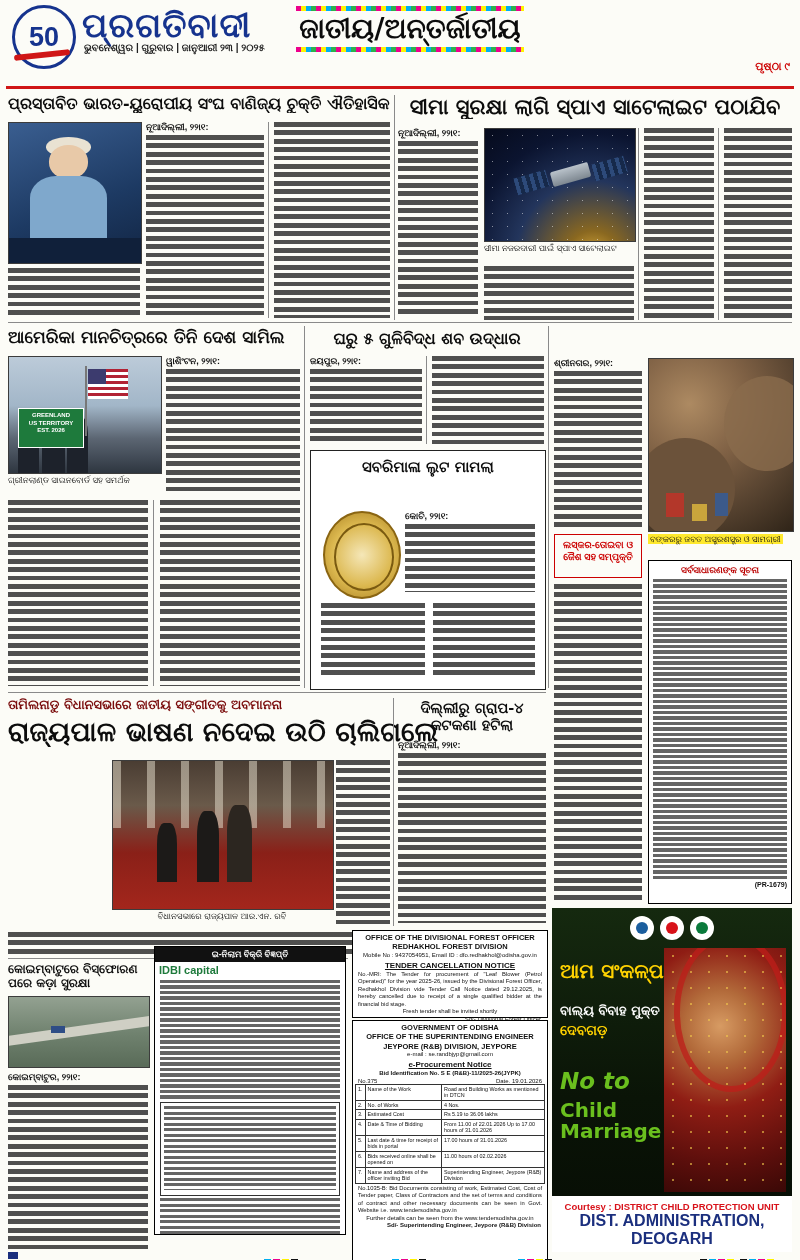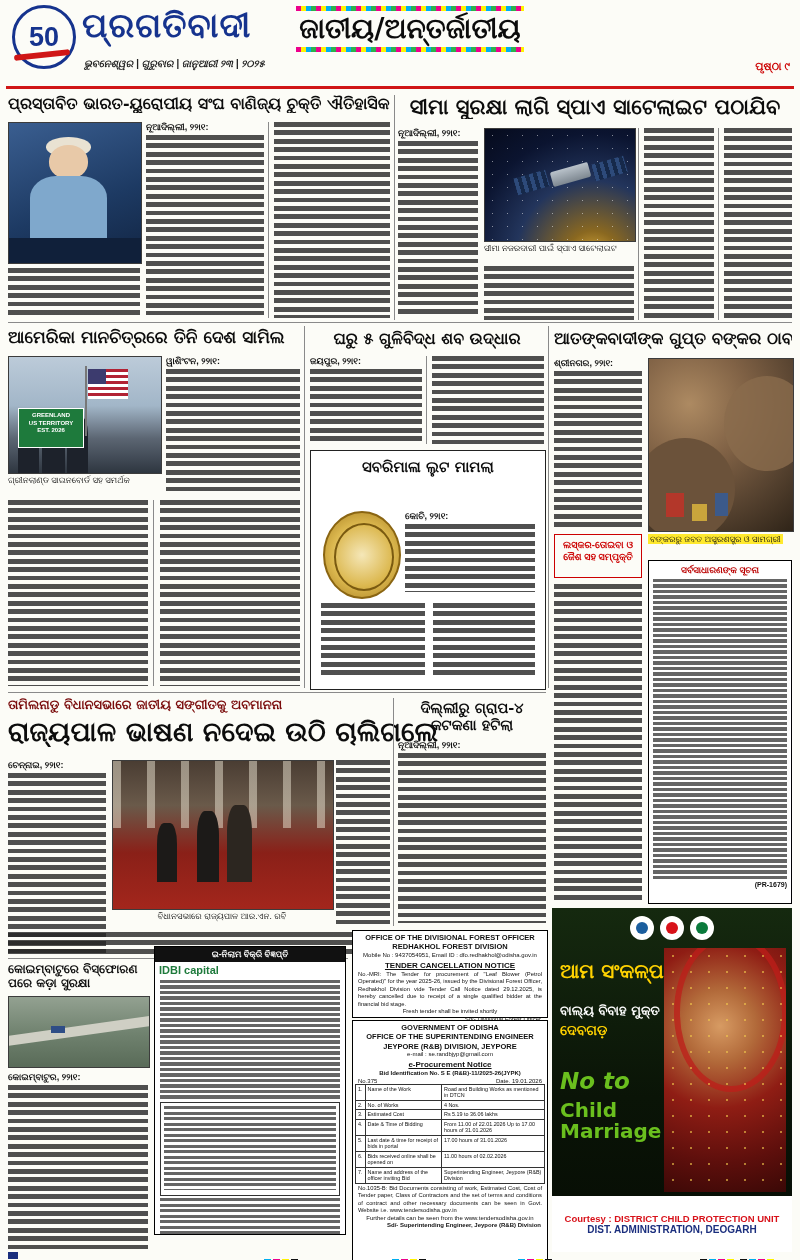--- a/index.html
+++ b/index.html
@@ -69,21 +69,21 @@
 
 <div class="page">
 
   <div class="abs" style="left:0;top:0;width:800px;height:88px;">
     <div class="abs" style="left:12px;top:5px;width:58px;height:58px;border:3px solid #16338e;border-radius:50%;
                 display:flex;align-items:center;justify-content:center;font-size:27px;font-weight:bold;color:#16338e;">
       <span>50</span>
     </div>
     <div class="abs" style="left:14px;top:52px;width:56px;height:6px;background:#d01616;border-radius:3px;transform:rotate(-6deg);"></div>
     <div class="abs hl" style="left:82px;top:6px;font-size:34px;color:#16338e;letter-spacing:1px;">ପ୍ରଗତିବାଦୀ</div>
-    <div class="abs" style="left:84px;top:58px;font-size:10px;color:#222;font-weight:bold;font-style:italic;">ଭୁବନେଶ୍ୱର | ଗୁରୁବାର | ଜାନୁଆରୀ ୨୩ | ୨୦୨୫</div>
+    <div class="abs" style="left:84px;top:42px;font-size:10px;color:#222;font-weight:bold;">ଭୁବନେଶ୍ୱର | ଗୁରୁବାର | ଜାନୁଆରୀ ୨୩ | ୨୦୨୫</div>
     <div class="abs" style="left:262px;top:6px;width:296px;">
       <div class="dots" style="margin:0 34px;"></div>
       <div class="hl ctr" style="font-size:28px;margin:2px 0;">ଜାତୀୟ/ଅନ୍ତର୍ଜାତୀୟ</div>
       <div class="dots" style="margin:0 34px;"></div>
     </div>
     <div class="abs" style="right:10px;top:60px;font-size:11px;font-weight:bold;color:#c00;">ପୃଷ୍ଠା ୯</div>
   </div>
   <div class="abs" style="left:6px;top:86px;width:788px;height:3px;background:#d01616;"></div>
 
   <div class="abs hl" style="left:8px;top:95px;width:384px;font-size:16px;white-space:nowrap;overflow:hidden;">ପ୍ରସ୍ତାବିତ ଭାରତ-ୟୁରୋପୀୟ ସଂଘ ବାଣିଜ୍ୟ ଚୁକ୍ତି ଐତିହାସିକ</div>
@@ -165,21 +165,20 @@
     <div class="abs" style="left:94px;top:60px;width:130px;height:84px;">
       <span class="dl">କୋଚି, ୨୨ା୧:</span>
       <div class="ft" style="height:68px;"></div>
     </div>
     <div class="abs ft" style="left:10px;top:152px;width:104px;height:76px;"></div>
     <div class="abs ft" style="left:122px;top:152px;width:102px;height:76px;"></div>
   </div>
 
   <div class="abs vrule" style="left:548px;top:326px;height:362px;"></div>
 
-  <div class="abs hl ctr" style="left:554px;top:330px;width:238px;font-size:16.5px;white-space:nowrap;overflow:hidden;">ଆତଙ୍କବାଦୀଙ୍କ ଗୁପ୍ତ ବଙ୍କର ଠାବ</div>
   <div class="abs" style="left:554px;top:358px;width:88px;height:172px;">
     <span class="dl">ଶ୍ରୀନଗର, ୨୨ା୧:</span>
     <div class="ft" style="height:156px;"></div>
   </div>
   <div class="photo p-bunker" style="left:648px;top:358px;width:144px;height:172px;">
     <div class="rock2"></div>
       <div class="rock1"></div>
       <div class="it1"></div>
       <div class="it2"></div>
       <div class="it3"></div>
@@ -196,24 +195,20 @@
   <div class="abs" style="left:648px;top:560px;width:144px;height:344px;border:1.5px solid #000;background:#fff;box-sizing:border-box;padding:4px;">
     <div class="ctr" style="font-size:9px;font-weight:bold;color:#b00;">ସର୍ବସାଧାରଣଙ୍କ ସୂଚନା</div>
     <div class="ftd" style="height:300px;margin-top:3px;"></div>
     <div style="font-size:7px;font-weight:bold;text-align:right;margin-top:2px;">(PR-1679)</div>
   </div>
 
   <div class="abs hrule" style="left:8px;top:692px;width:538px;"></div>
 
   <div class="abs hl" style="left:8px;top:698px;width:420px;font-size:13px;color:#7a0c0c;">ତାମିଲନାଡୁ ବିଧାନସଭାରେ ଜାତୀୟ ସଙ୍ଗୀତକୁ ଅବମାନନା</div>
   <div class="abs hl" style="left:8px;top:716px;width:540px;font-size:27px;white-space:nowrap;overflow:hidden;">ରାଜ୍ୟପାଳ ଭାଷଣ ନଦେଇ ଉଠି ଚାଲିଗଲେ</div>
-  <div class="abs" style="left:8px;top:760px;width:98px;height:196px;">
-    <span class="dl">ଚେନ୍ନାଇ, ୨୨ା୧:</span>
-    <div class="ft" style="height:180px;"></div>
-  </div>
   <div class="photo p-assembly" style="left:112px;top:760px;width:220px;height:148px;">
     <div class="pillars"></div>
     <div class="fig" style="left:38%;top:34%;width:10%;height:48%;"></div>
     <div class="fig" style="left:52%;top:30%;width:11%;height:52%;background:#2c2620;"></div>
     <div class="fig" style="left:20%;top:42%;width:9%;height:40%;"></div>
   </div>
   <div class="abs cap ctr" style="left:112px;top:911px;width:220px;">ବିଧାନସଭାରେ ରାଜ୍ୟପାଳ ଆର.ଏନ. ରବି</div>
   <div class="abs ft" style="left:336px;top:760px;width:54px;height:166px;"></div>
   <div class="abs ft" style="left:8px;top:932px;width:382px;height:24px;"></div>
 
@@ -331,21 +326,21 @@
       <div class="veil"></div>
         <div class="jewel"></div>
     </div>
     <div class="abs hl" style="left:8px;top:52px;width:104px;font-size:20px;color:#ffd200;">ଆମ ସଂକଳ୍ପ</div>
     <div class="abs hl" style="left:8px;top:96px;width:104px;font-size:13px;color:#fff;">ବାଲ୍ୟ ବିବାହ ମୁକ୍ତ</div>
     <div class="abs hl" style="left:8px;top:114px;width:104px;font-size:14px;color:#ffd200;">ଦେବଗଡ଼</div>
     <div class="abs hl" style="left:8px;top:160px;width:104px;font-size:23px;color:#6abf1e;font-style:italic;">No to</div>
     <div class="abs hl" style="left:8px;top:192px;width:104px;font-size:20px;color:#6abf1e;line-height:1.05;">Child Marriage</div>
     <div class="abs" style="left:0;top:288px;width:240px;height:56px;background:#fff;display:flex;flex-direction:column;justify-content:center;text-align:center;">
       <div style="color:#d8121a;font-weight:bold;font-size:9.5px;">Courtesy : DISTRICT CHILD PROTECTION UNIT</div>
-      <div style="color:#1b2f7e;font-weight:bold;font-size:10px;margin-top:0;">DIST. ADMINISTRATION, DEOGARH</div>
+      <div style="color:#1b2f7e;font-weight:bold;font-size:16px;margin-top:0;">DIST. ADMINISTRATION, DEOGARH</div>
     </div>
   </div>
 
   <div class="abs" style="left:264px;top:1252px;">
     <span class="regdot rc"></span><span class="regdot rm"></span><span class="regdot ry"></span><span class="regdot rk"></span>
   </div>
   <div class="abs" style="left:392px;top:1252px;">
     <span class="regdot rc"></span><span class="regdot rm"></span><span class="regdot ry"></span><span class="regdot rk"></span>
   </div>
   <div class="abs" style="left:518px;top:1252px;">

